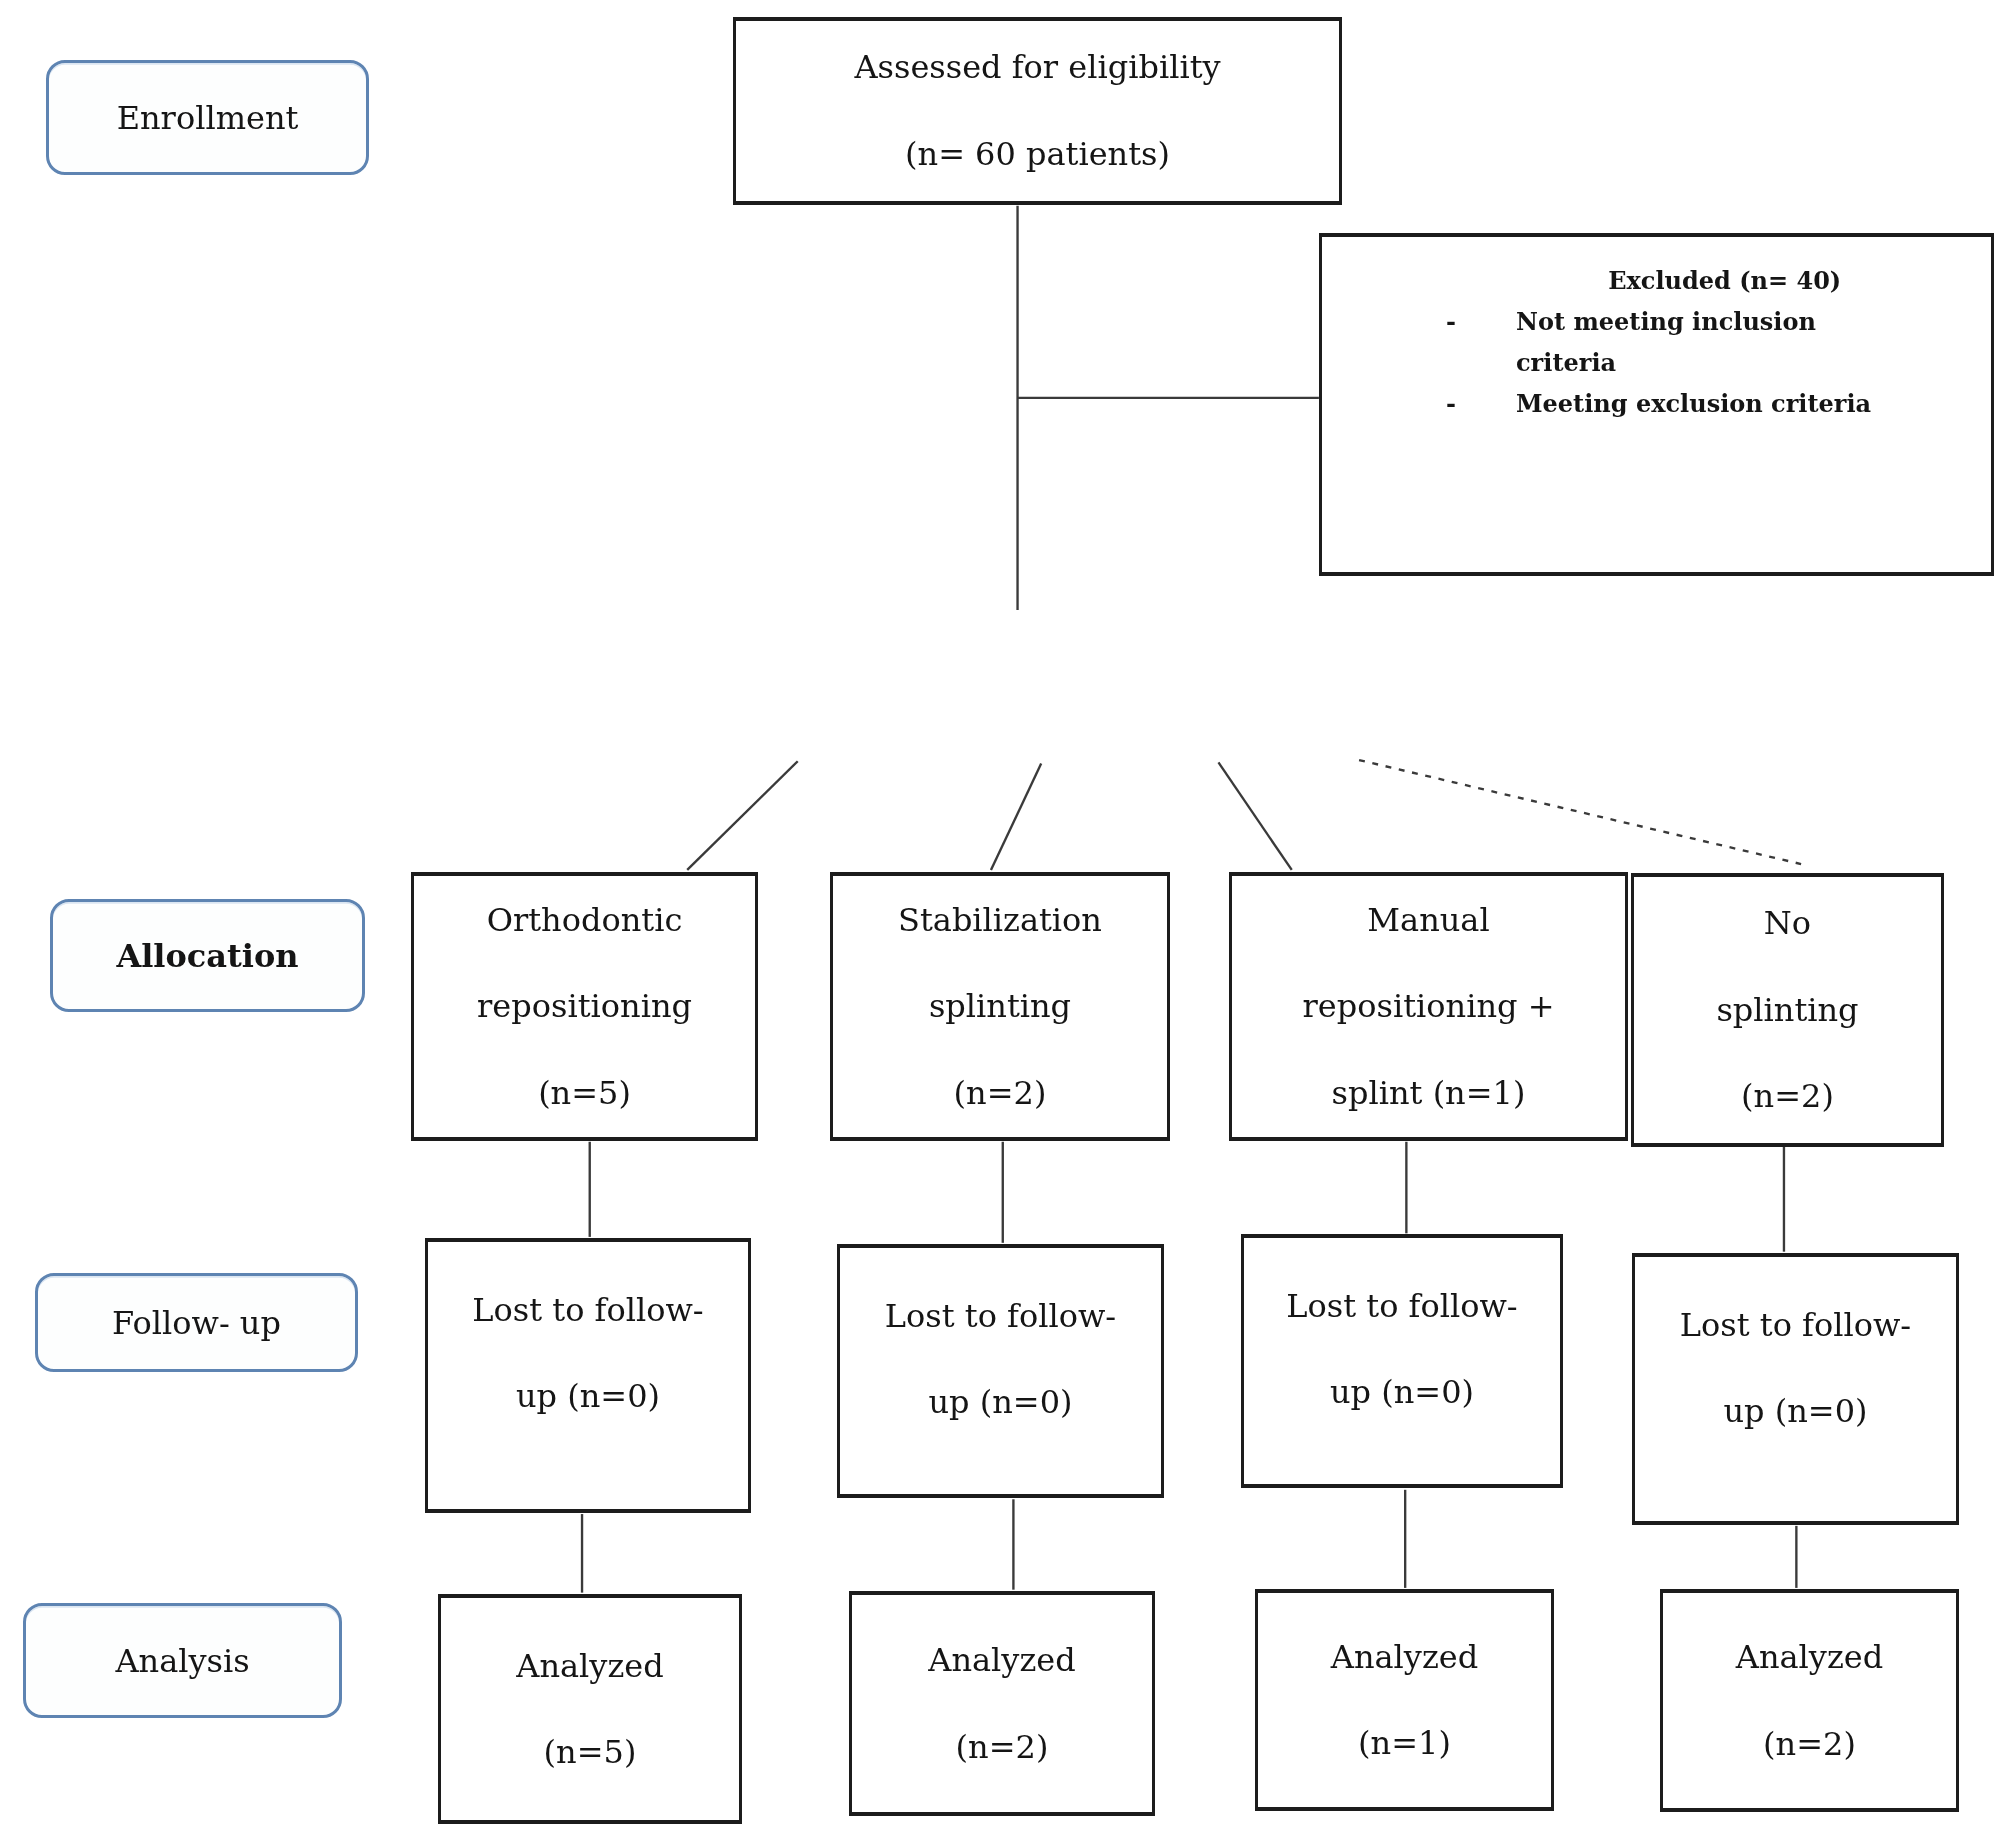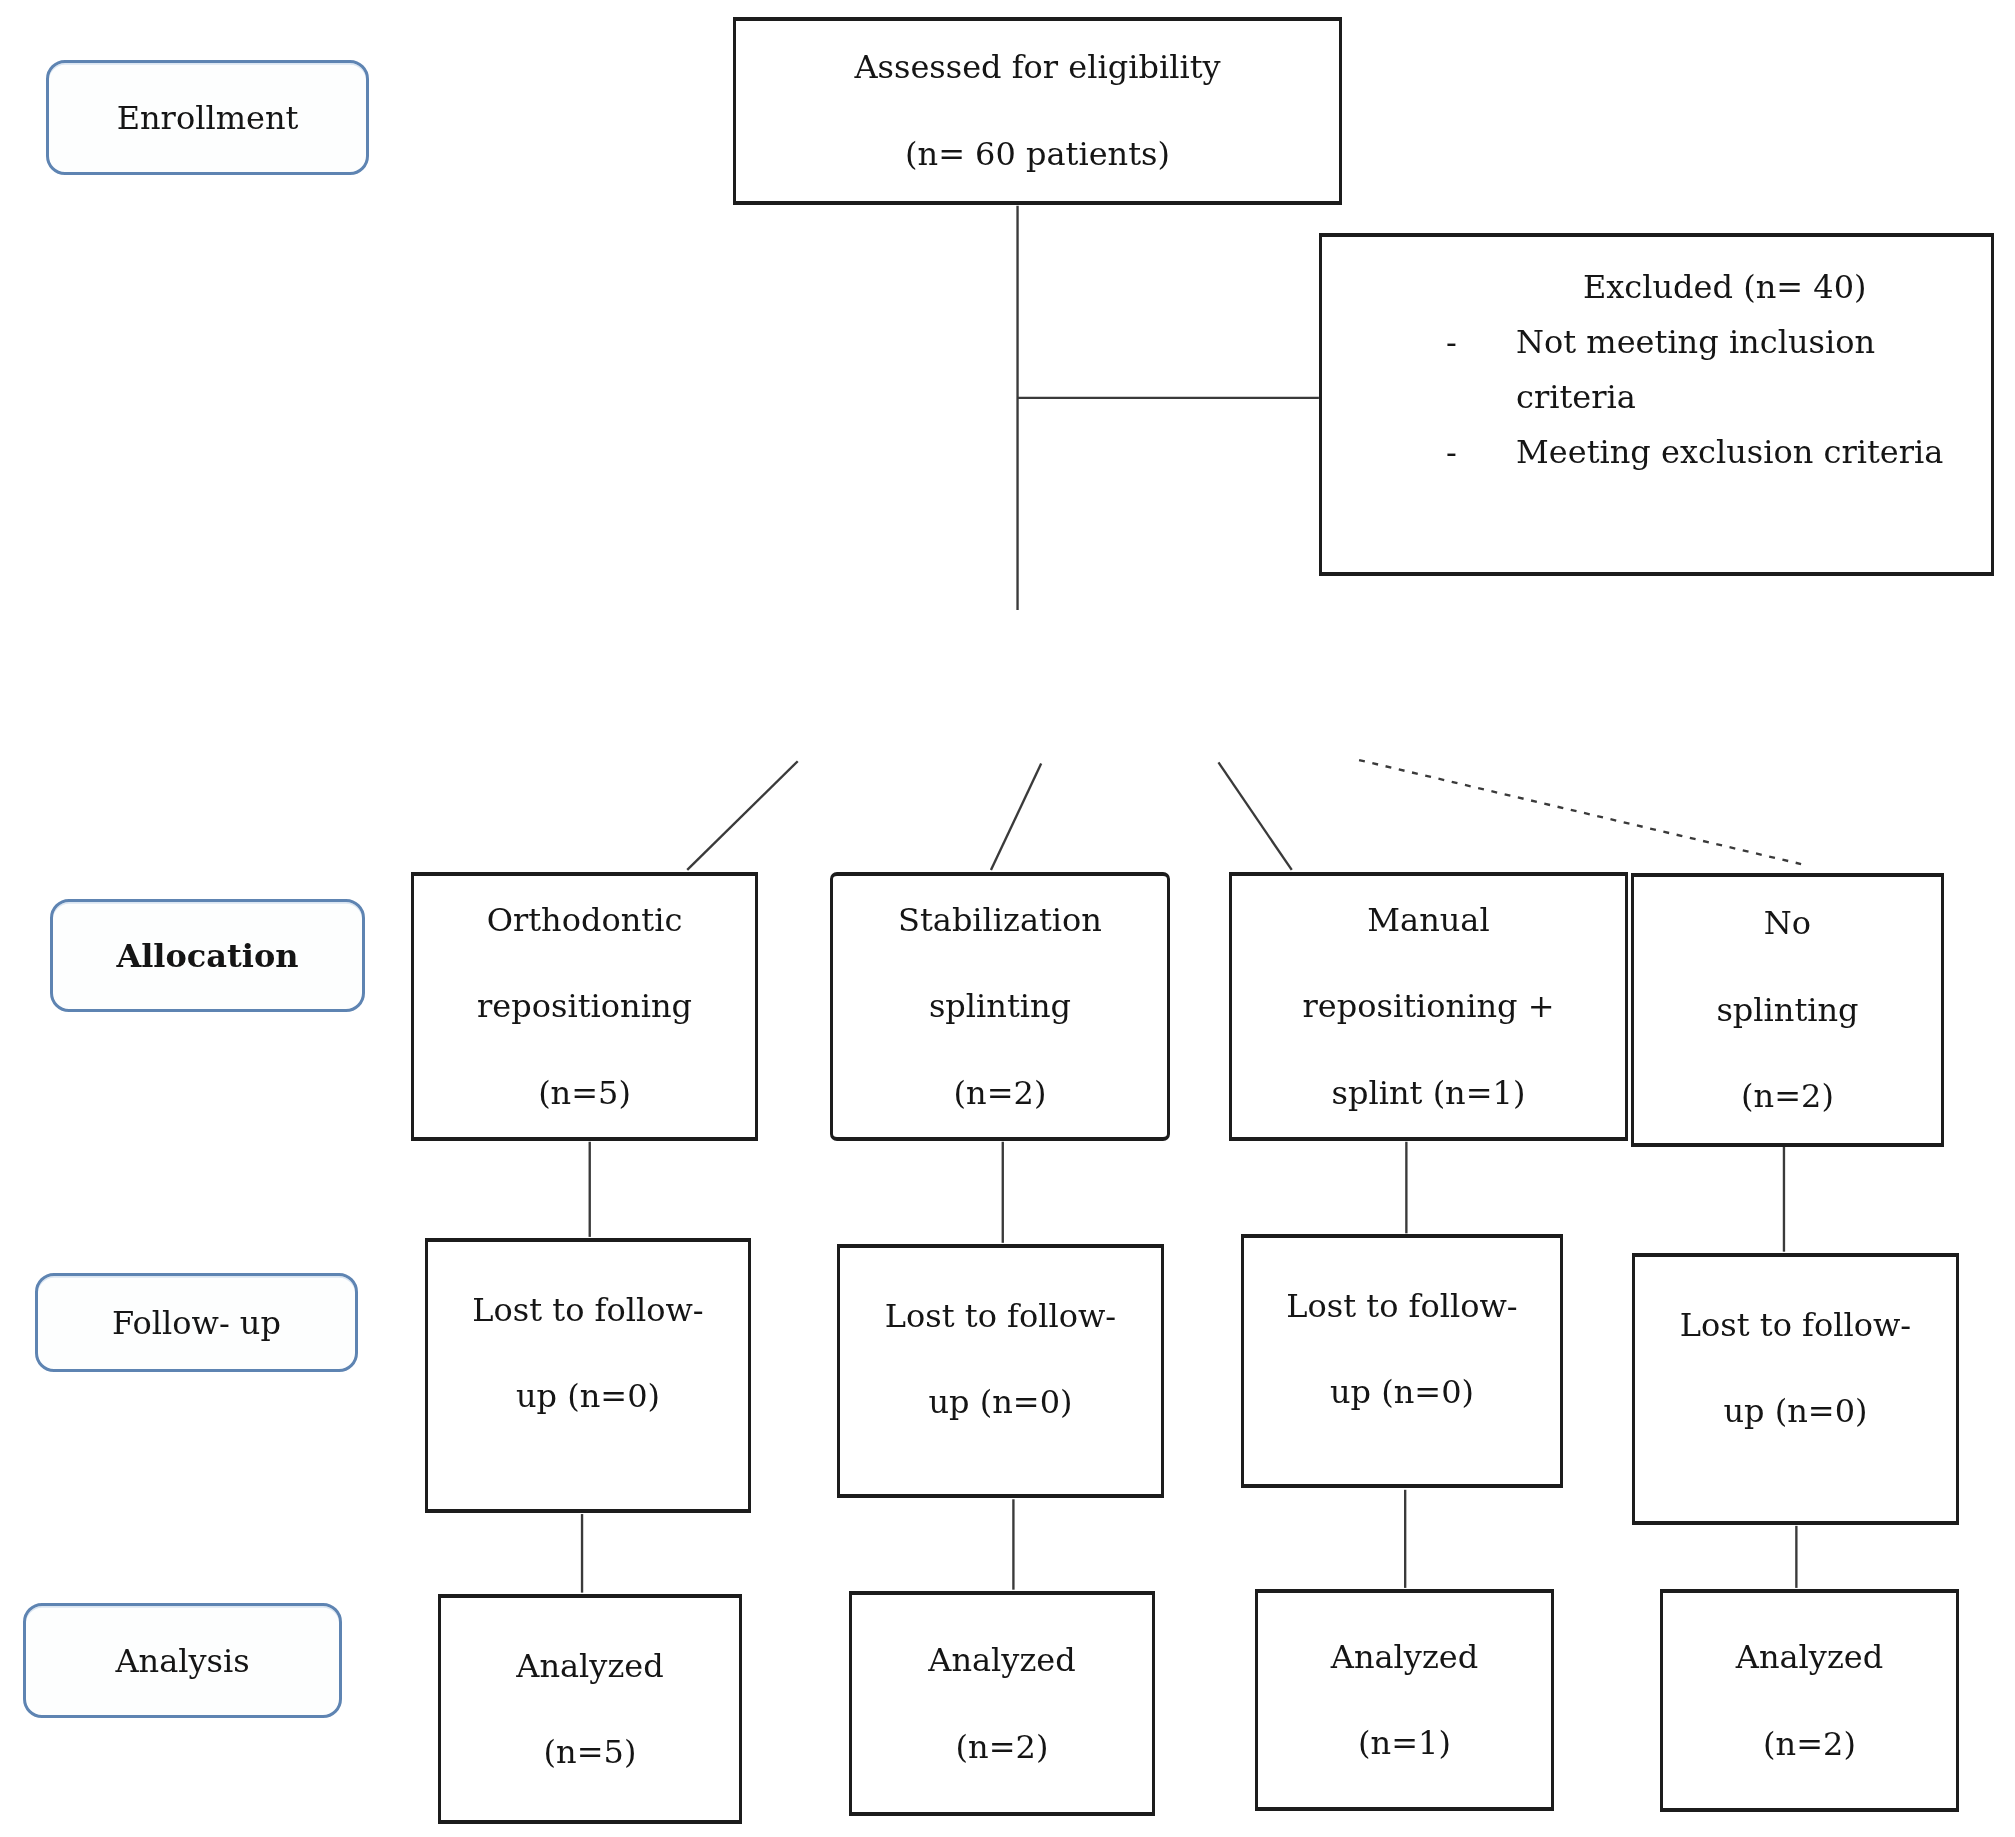--- a/index.html
+++ b/index.html
@@ -29,36 +29,36 @@
   .stage-label{
     position:absolute;box-sizing:border-box;background:#fdfefe;
     border:3px solid var(--label_border);border-radius:19px;
     box-shadow:inset 0 1.8px 0 #dbe6f2;
     display:flex;align-items:center;justify-content:center;
     text-align:center;font-size:32px;
   }
   #excluded-box{
     position:absolute;box-sizing:border-box;background:#fff;
     border:3px solid var(--box_border);border-top-width:4.1px;border-bottom-width:4.1px;
-    font-size:32px;line-height:1.72;padding-top:22.5px;
+    font-size:24px;line-height:1.72;padding-top:22.5px;font-weight:bold;
   }
   #excluded-box .x-title{display:block;text-align:center;padding-left:160px;padding-right:23.6px;}
   #excluded-box .x-item{display:flex;align-items:flex-start;padding-left:124px;padding-right:32.5px;}
   #excluded-box .x-dash{flex:0 0 70px;}
   #excluded-box .x-text{white-space:pre-line;}
   
   #label-enrollment{left:46px;top:60px;width:323px;height:115px;}
   #label-allocation{left:50px;top:899px;width:315px;height:113px;font-weight:bold;}
   #label-followup{left:35px;top:1273px;width:323px;height:99px;}
   #label-analysis{left:23px;top:1603px;width:319px;height:115px;}
   #assessed-box{left:733px;top:16.5px;width:609px;height:188px;}
   #excluded-box{left:1319px;top:233px;width:675px;height:343px;}
   #randomized-box{left:709px;top:610px;width:624px;height:148px;line-height:1.3;}
   #alloc-1{left:411px;top:872px;width:347px;height:269px;}
-  #alloc-2{left:830px;top:872px;width:340px;height:269px;border-radius:7px;}
+  #alloc-2{left:830px;top:872px;width:340px;height:269px;}
   #alloc-3{left:1229px;top:872px;width:399px;height:269px;}
   #alloc-4{left:1631px;top:873px;width:313px;height:274px;}
   #follow-1{left:425px;top:1238px;width:326px;height:275px;}
   #follow-2{left:837px;top:1244px;width:327px;height:254px;}
   #follow-3{left:1241px;top:1234px;width:322px;height:254px;}
   #follow-4{left:1632px;top:1253px;width:327px;height:272px;}
   #analysis-1{left:438px;top:1594px;width:304px;height:230px;}
   #analysis-2{left:849px;top:1591px;width:306px;height:225px;}
   #analysis-3{left:1255px;top:1589px;width:299px;height:222px;}
   #analysis-4{left:1660px;top:1589px;width:299px;height:223px;}

